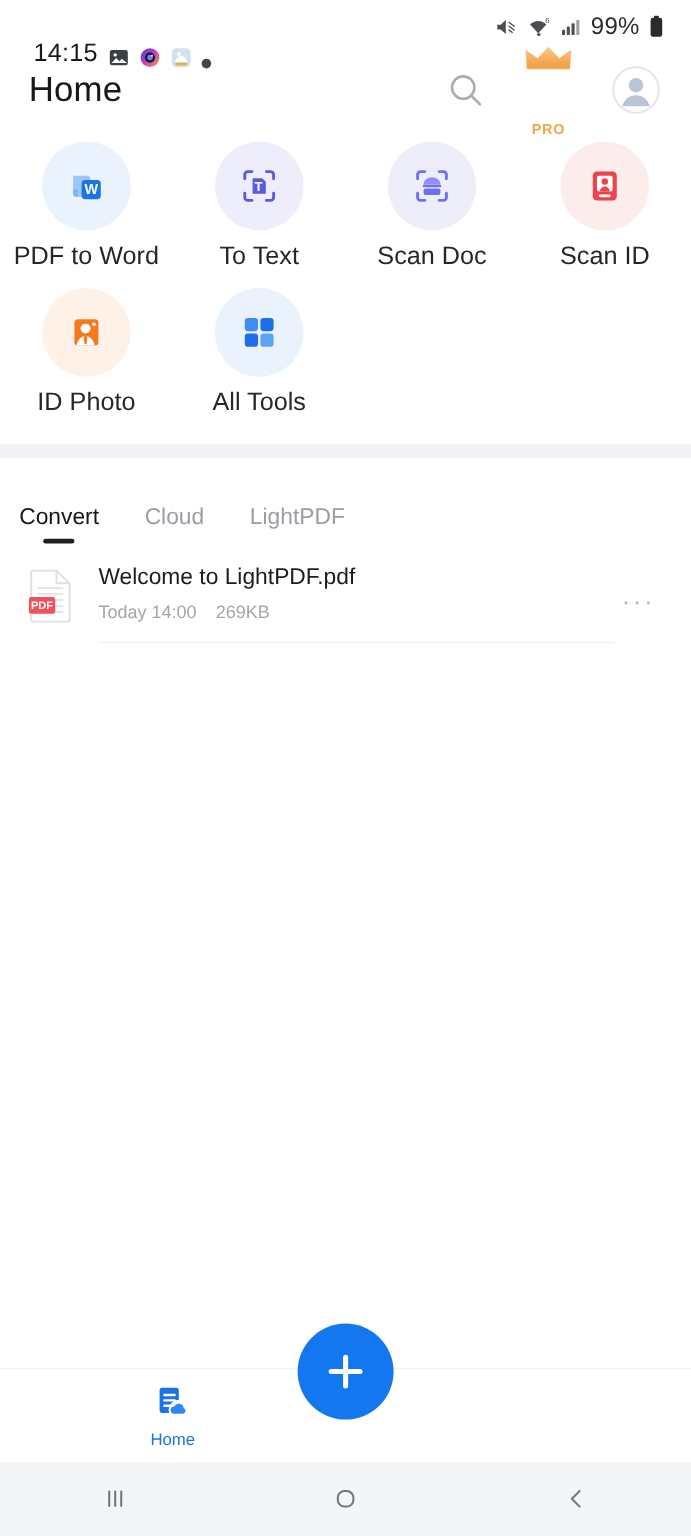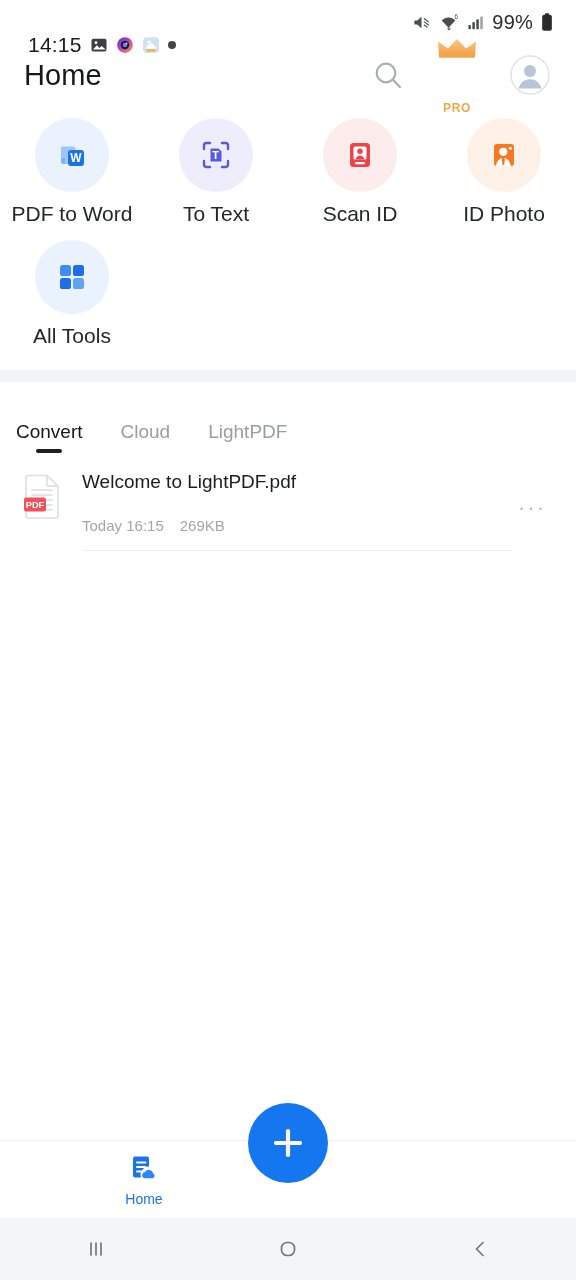--- a/index.html
+++ b/index.html
@@ -11,21 +11,21 @@
   }
   .phone { position:relative; width:576px; height:1280px; background:#fff; display:flex; flex-direction:column; }
 
   
   .statusbar {
     height:44px; flex:0 0 44px;
     display:flex; align-items:center;
     padding:0 22px 0 28px;
     background:#fff;
   }
-  .sb-left { display:flex; align-items:center; gap:8px;margin-top:46px; }
+  .sb-left { display:flex; align-items:flex-end; gap:8px;margin-top:46px; }
   .sb-clock { font-size:21px; color:#1b1b1b; letter-spacing:.2px; }
   .sb-right { margin-left:auto; display:flex; align-items:center; gap:7px;justify-content:center; }
   .sb-pct { font-size:20px; color:#2b2b2b; letter-spacing:.2px; }
   .ic { display:block; }
 
   .appdot { width:8px; height:8px; border-radius:50%; background:#444; }
 
   
   .header {
     height:62px; flex:0 0 62px;
@@ -66,21 +66,21 @@
   .tab.active .underline {
     display:block; position:absolute; left:50%; transform:translateX(-50%);
     bottom:0; width:26px; height:4px; border-radius:2px; background:#1d1f23;
   }
 
   
   .file-list { padding:0 24px; }
   .file-row { display:flex; align-items:flex-start; padding:18px 0 0 0; cursor:pointer; }
   .file-icon { width:40px; flex:0 0 40px; margin-right:18px; padding-top:3px; }
   .file-main { flex:1 1 auto; border-bottom:1px solid #eceef1; padding-bottom:16px; }
-  .file-name { font-size:19px; color:#1b1d21; margin-bottom:24px; }
+  .file-name { font-size:19px; color:#1b1d21; margin-bottom:9px; }
   .file-meta { font-size:15px; color:#a3a6ac; display:flex; gap:16px; }
   .file-more {
     flex:0 0 40px; display:flex; align-items:center; justify-content:center;
     align-self:center; color:#b6b9bf; font-size:22px; letter-spacing:2px;
     cursor:pointer; margin-top:-6px;
   }
 
   .spacer { flex:1 1 auto; }
 
   
@@ -256,20 +256,38 @@
               <path d="M32 26v3.5a2.5 2.5 0 0 1-2.5 2.5H26"></path>
             </g>
             <path d="M14.5 13.5h8l3 3v10h-11z" fill="#5a5ae0"></path>
             <text x="19.5" y="24" font-size="11" font-weight="bold" fill="#fff" text-anchor="middle" font-family="Liberation Sans, sans-serif">T</text>
           </svg>
         </span>
       </div>
       <div class="tool-label">To Text</div>
     </div>
 
+    <div class="tool">
+      <div class="tool-circle" style="background:#eeeefb;">
+        <span>
+          <svg class="ic" width="40" height="40" viewBox="0 0 40 40">
+            <g stroke="#6f6ff0" stroke-width="2.4" stroke-linecap="round" fill="none">
+              <path d="M8 14V10.5a2.5 2.5 0 0 1 2.5-2.5H14"></path>
+              <path d="M32 14V10.5A2.5 2.5 0 0 0 29.5 8H26"></path>
+              <path d="M8 26v3.5A2.5 2.5 0 0 0 10.5 32H14"></path>
+              <path d="M32 26v3.5a2.5 2.5 0 0 1-2.5 2.5H26"></path>
+            </g>
+            <path d="M13 19c0-3.8 3.1-6.2 7-6.2s7 2.4 7 6.2z" fill="#8f8ff5"></path>
+            <rect x="12.2" y="19.2" width="15.6" height="1.9" rx="0.9" fill="#6f6ff0"></rect>
+            <rect x="13" y="22" width="14" height="5.4" rx="1.6" fill="#6f6ff0"></rect>
+          </svg>
+        </span>
+      </div>
+      <div class="tool-label">Scan Doc</div>
+    </div>
 
     <div class="tool">
       <div class="tool-circle" style="background:#fdecec;">
         <span>
           <svg class="ic" width="40" height="40" viewBox="0 0 40 40">
             <rect x="10" y="8" width="20" height="24" rx="3.5" fill="#f0424a"></rect>
             <rect x="13.5" y="11.5" width="13" height="13" rx="1.6" fill="#fff"></rect>
             <circle cx="20" cy="16.3" r="2.7" fill="#f0424a"></circle>
             <path d="M15.6 24.5c.7-2.6 2.4-4 4.4-4s3.7 1.4 4.4 4z" fill="#f0424a"></path>
             <rect x="15" y="27" width="10" height="2.3" rx="1.1" fill="#fff"></rect>
@@ -339,21 +357,21 @@
             <line x1="20" y1="31" x2="28" y2="31"></line>
             <line x1="20" y1="36" x2="28" y2="36"></line>
           </g>
           <rect x="0" y="23.5" width="22" height="14" rx="2" fill="#f2505a"></rect>
           <text x="11" y="33.8" font-size="9.2" font-weight="bold" fill="#fff" text-anchor="middle" font-family="Liberation Sans, sans-serif">PDF</text>
         </svg>
       </div>
       <div class="file-main">
         <div class="file-name">Welcome to LightPDF.pdf</div>
         <div class="file-meta">
-          <span>Today 16:15</span>
+          <span>Today 14:00</span>
           <span>269KB</span>
         </div>
       </div>
       <div class="file-more">···</div>
     </div>
   </div>
 
   <div class="spacer"></div>
 
   <div class="bottom-nav">

